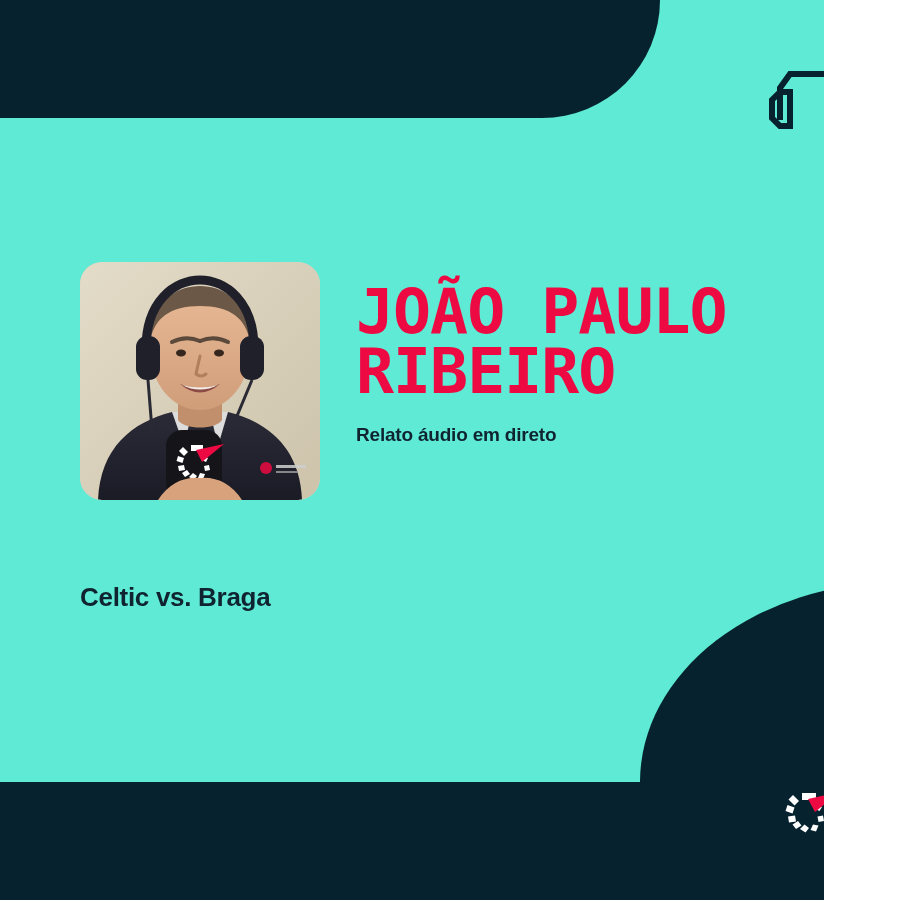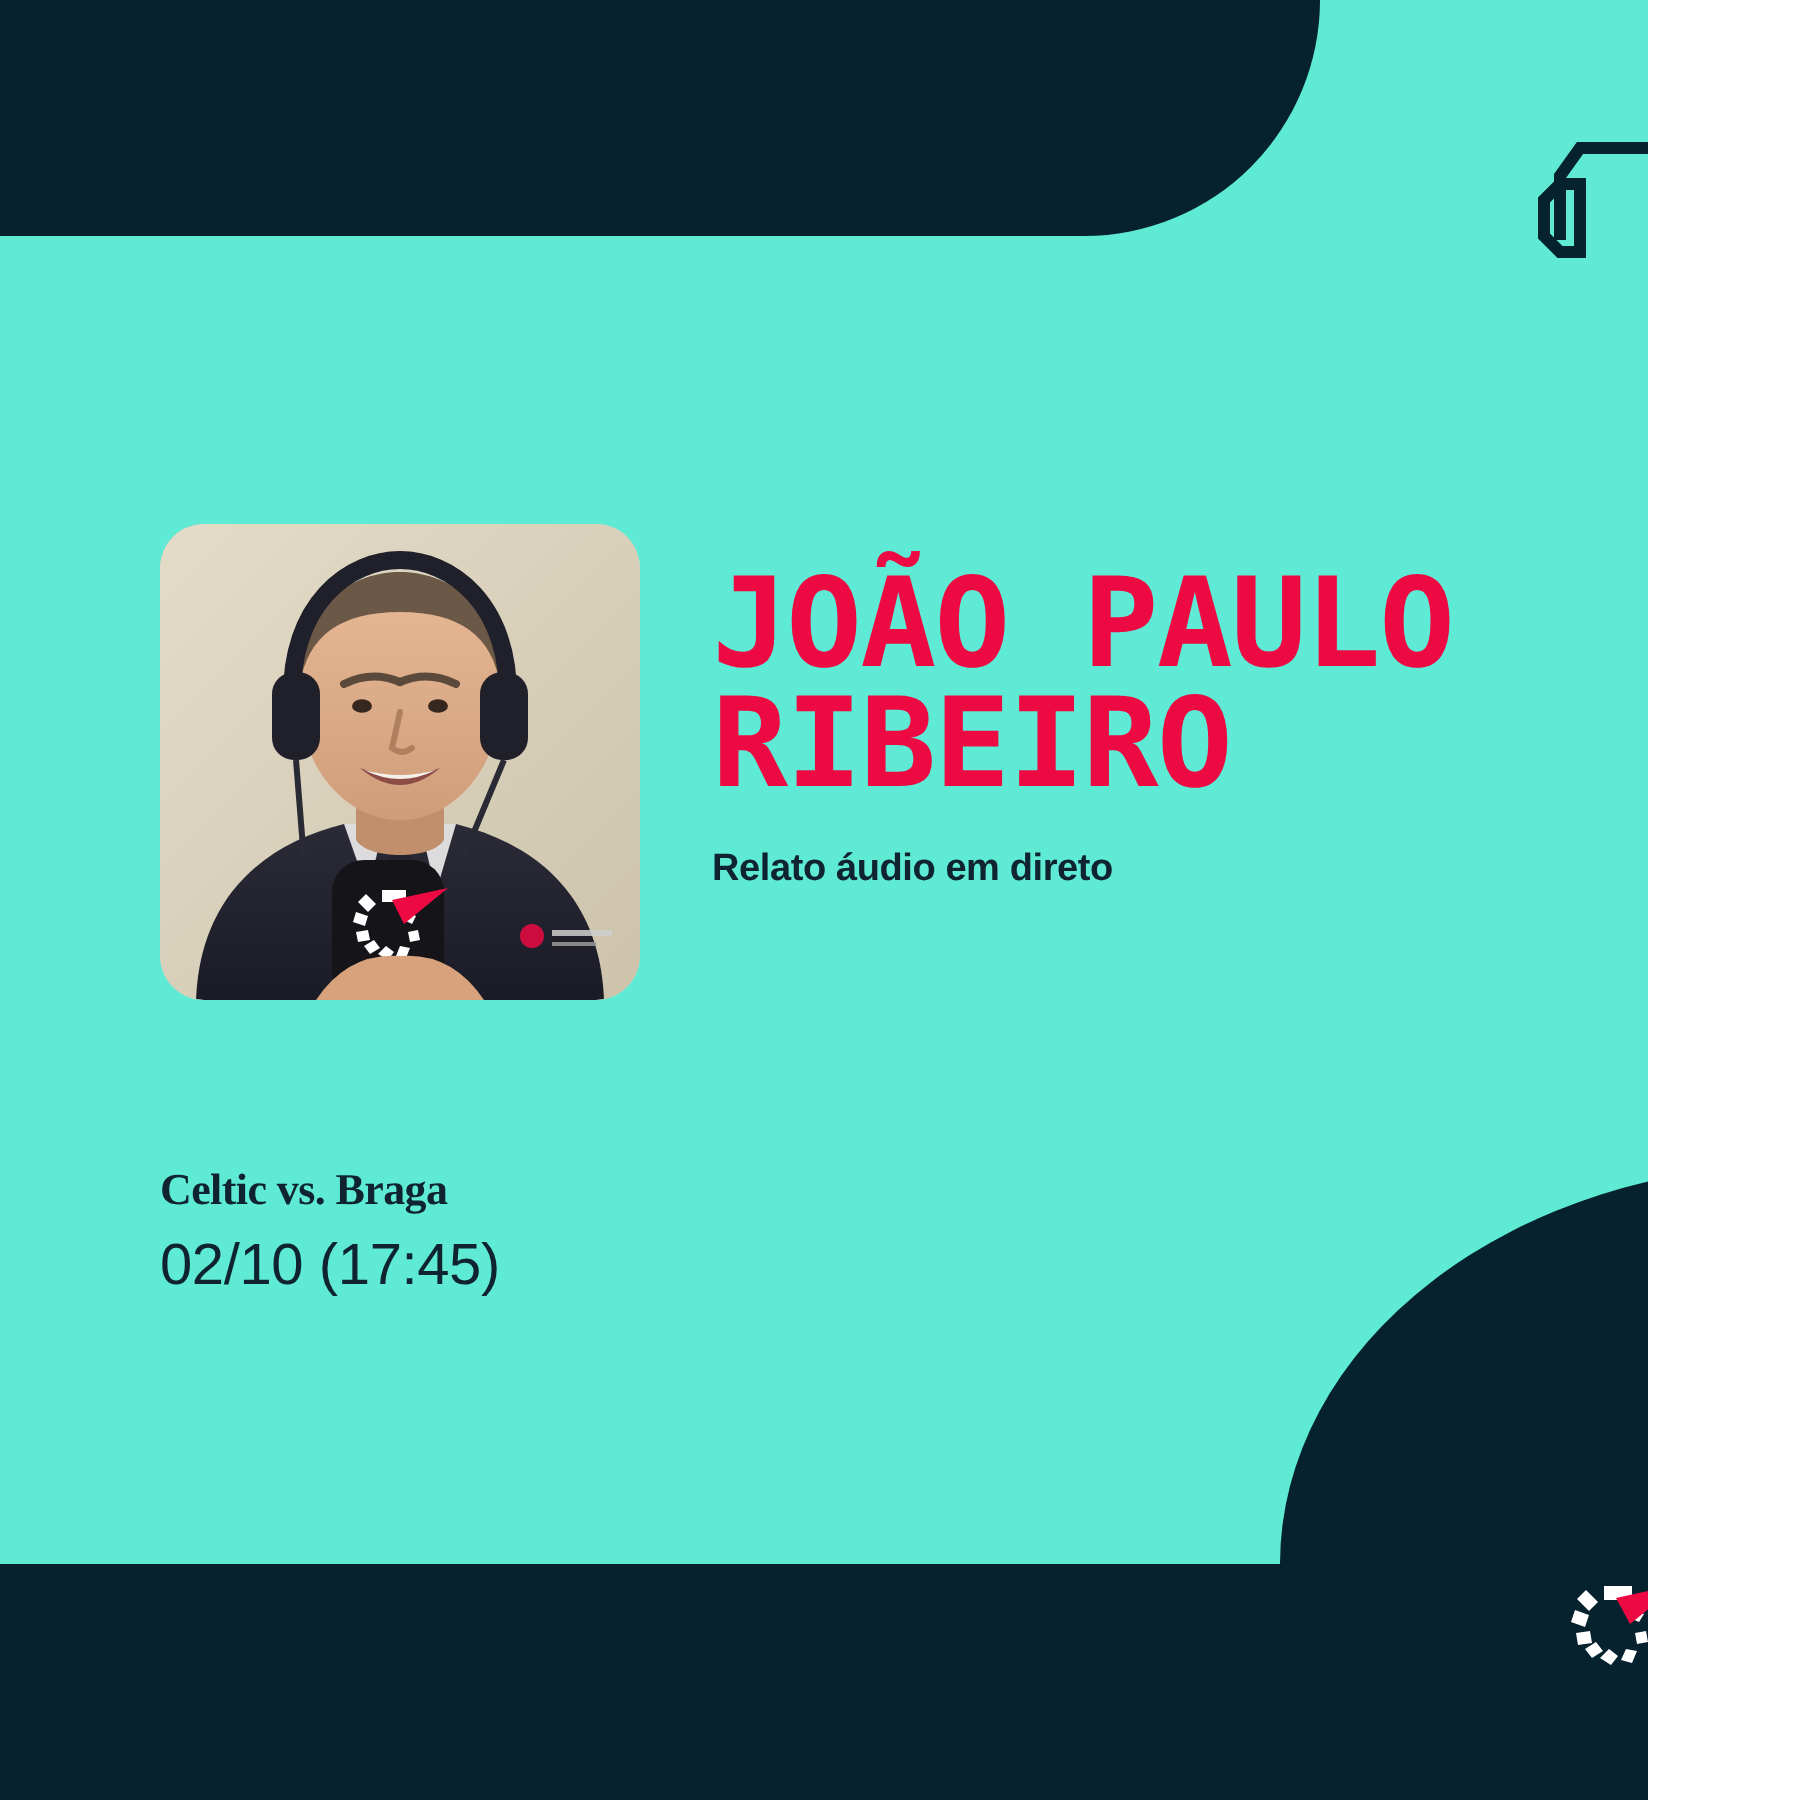--- a/index.html
+++ b/index.html
@@ -109,24 +109,23 @@
   
   .match-block {
     position: absolute;
     left: 80px;
     top: 582px;
     width: 600px;
   }
   .match-title {
     margin: 0;
     color: #0f2430;
-    font-size: 22px;
+    font-size: 26px;
     font-weight: 700;
     letter-spacing: -0.3px;
-    font-family: Liberation Serif, serif;
   }
   .match-datetime {
     margin: 9px 0 0 0;
     color: #0f2430;
     font-size: 29px;
     font-weight: 400;
     letter-spacing: -0.2px;
   }
 
   
@@ -241,21 +240,20 @@
   </div>
 
   <div class="name-block">
     <h1 class="talent-name">JOÃO PAULO
 RIBEIRO</h1>
     <p class="talent-role">Relato áudio em direto</p>
   </div>
 
   <div class="match-block">
     <p class="match-title">Celtic vs. Braga</p>
-    <p class="match-datetime">02/10 (17:45)</p>
   </div>
 
   <div class="band-bottom-sweep"></div>
   <div class="band-bottom"></div>
 
   <div class="brand-logo">
     <svg viewBox="0 0 62 58" xmlns="http://www.w3.org/2000/svg" aria-hidden="true">
       <g transform="translate(24,26)">
         <g fill="#ffffff">
           <path d="M-4 -19 L10 -19 L10 -12 L-4 -12 Z"></path>

